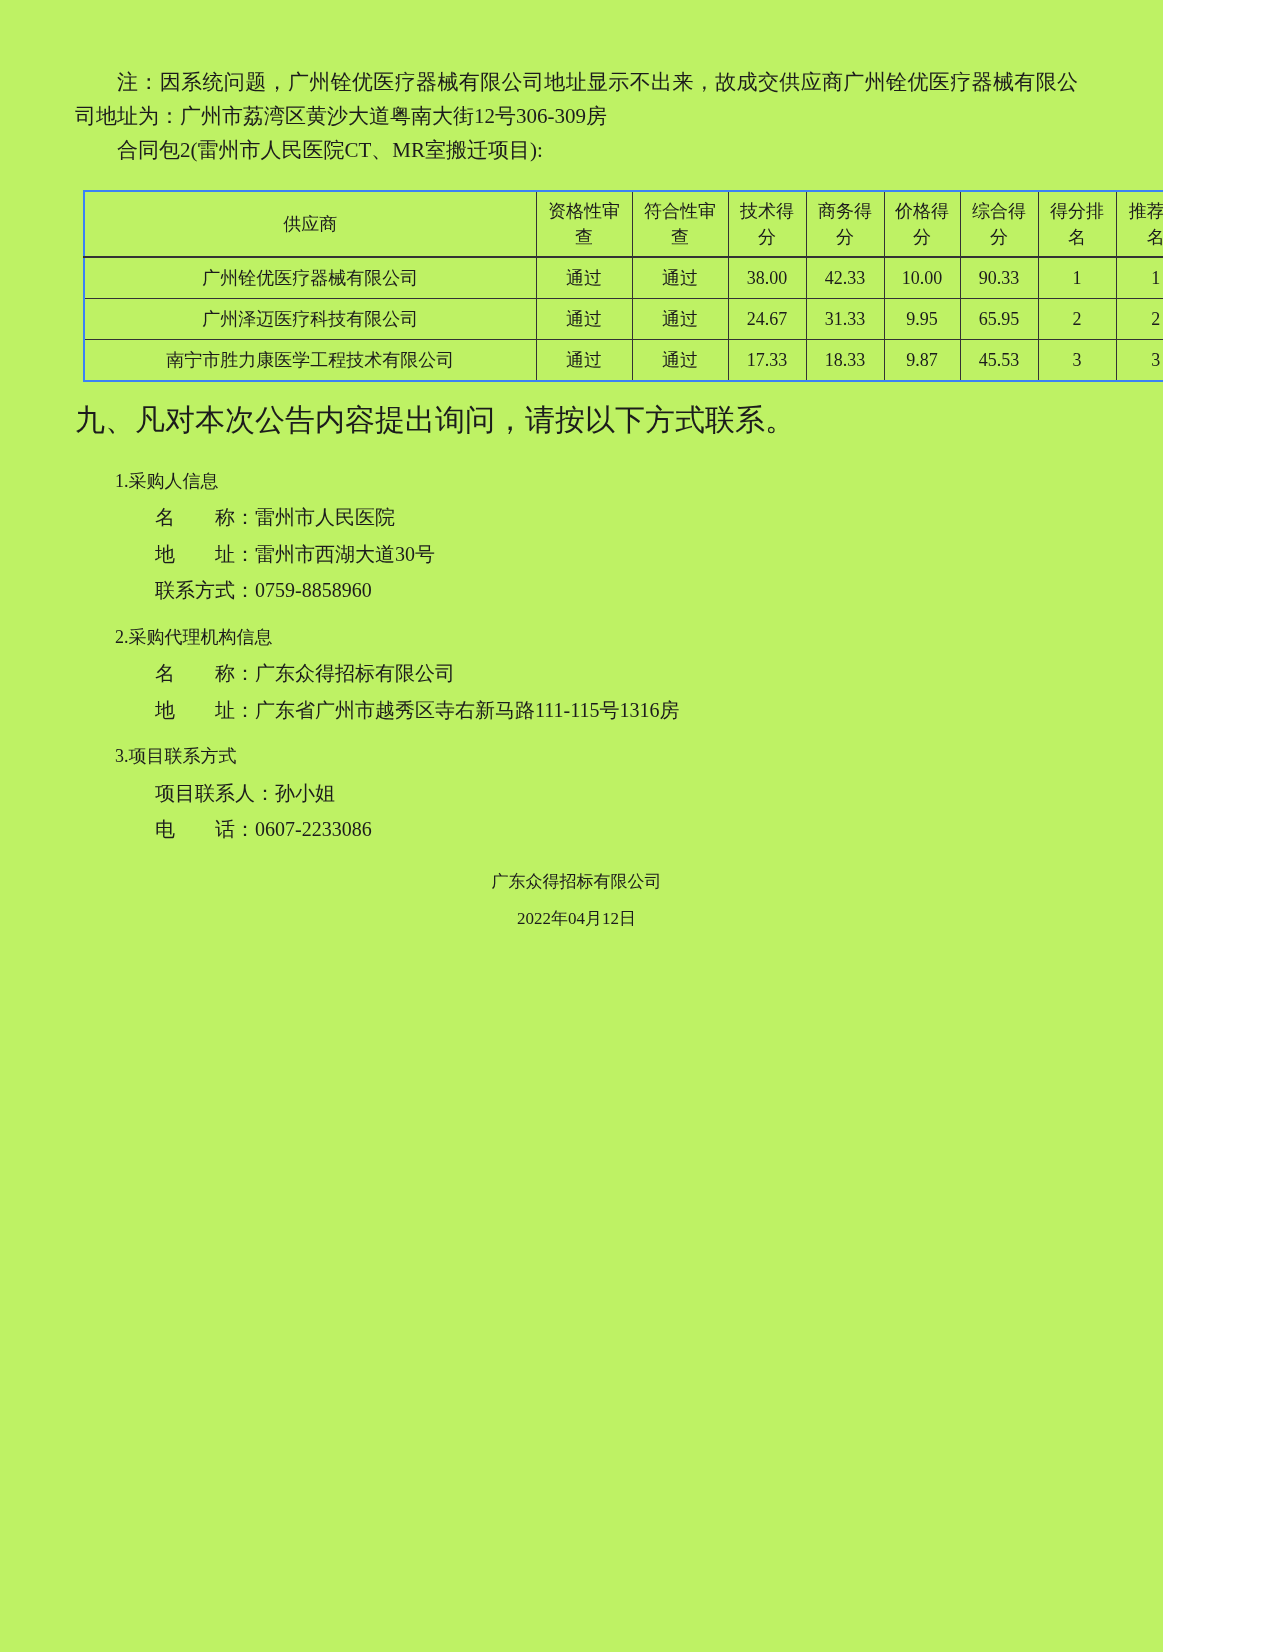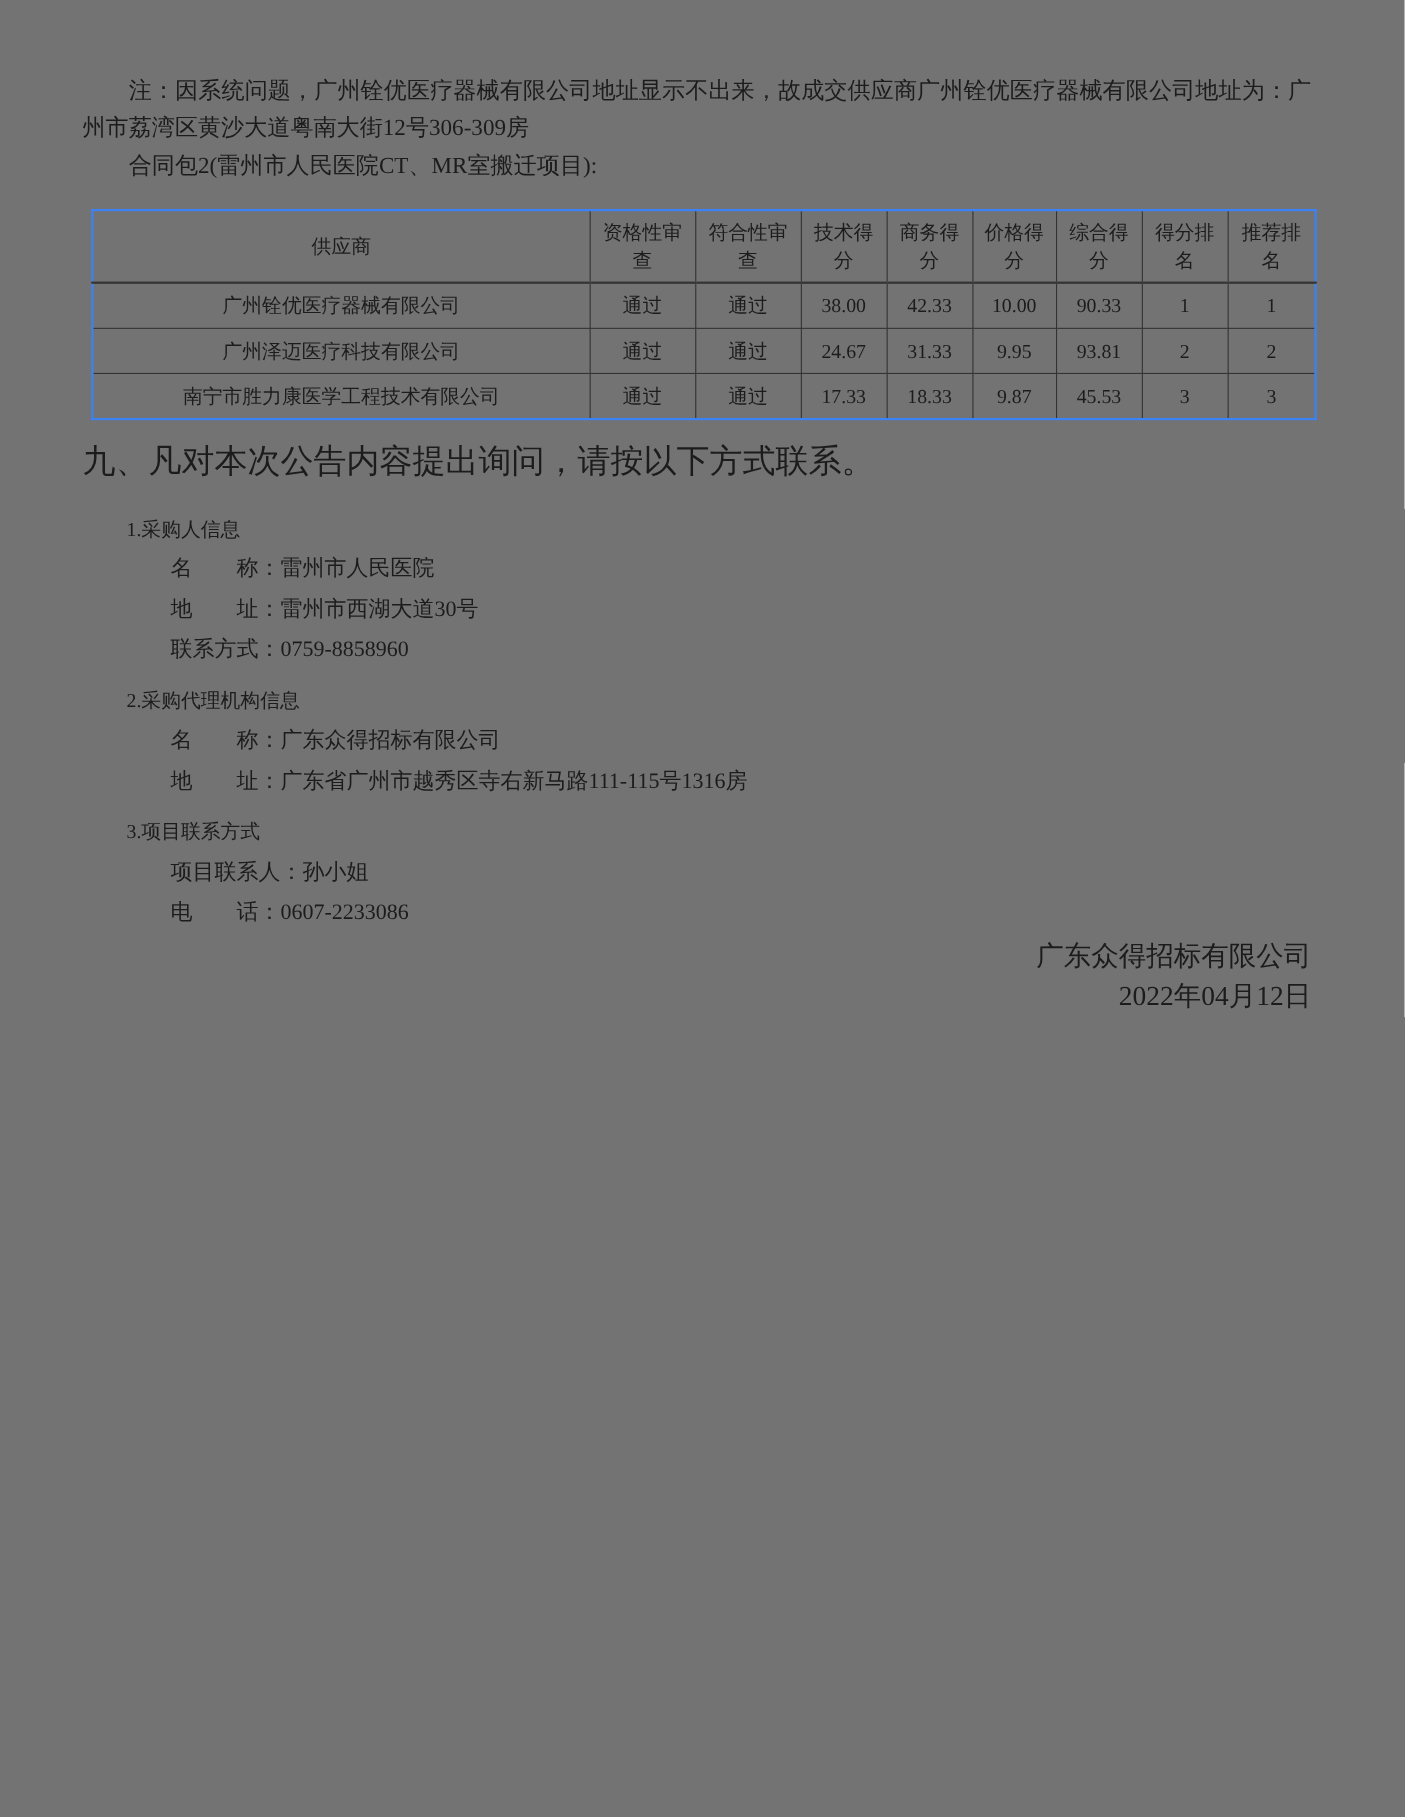--- a/index.html
+++ b/index.html
@@ -1,20 +1,20 @@
 <!DOCTYPE html>
 <html><head>
 <meta charset="utf-8">
 <style>
   html,body{margin:0;padding:0;background:#ffffff;}
   .page{
     position:relative;
-    width:1277px;
+    width:1163px;
     height:1652px;
-    background:#737373;
+    background:#bef264;
     font-family:"Liberation Serif", serif;
     color:#1c1c1c;
     overflow:hidden;
   }
   .content{
     padding:0 85px 0 75px;
   }
   p{margin:0;}
   .note-para{
     margin-top:65px;
@@ -67,23 +67,23 @@
   }
   .contact-list .item-title{
     padding-left:40px;
     font-size:18px;
     margin-top:10px;
   }
   .contact-list .detail{
     padding-left:80px;
   }
   .footer-block{
-    margin-top:3px;
-    text-align:right;
-    font-size:25px;
+    margin-top:15px;
+    text-align:center;
+    font-size:17px;
     line-height:37px;
   }
 </style>
 </head>
 <body>
 
 <div class="page">
   <div class="content">
 
     <p class="note-para">注：因系统问题，广州铨优医疗器械有限公司地址显示不出来，故成交供应商广州铨优医疗器械有限公司地址为：广州市荔湾区黄沙大道粤南大街12号306-309房</p>
@@ -154,21 +154,21 @@
           <td>1</td>
           <td>1</td>
         </tr>
         <tr>
           <td>广州泽迈医疗科技有限公司</td>
           <td>通过</td>
           <td>通过</td>
           <td>24.67</td>
           <td>31.33</td>
           <td>9.95</td>
-          <td>93.81</td>
+          <td>65.95</td>
           <td>2</td>
           <td>2</td>
         </tr>
         <tr>
           <td>南宁市胜力康医学工程技术有限公司</td>
           <td>通过</td>
           <td>通过</td>
           <td>17.33</td>
           <td>18.33</td>
           <td>9.87</td>

